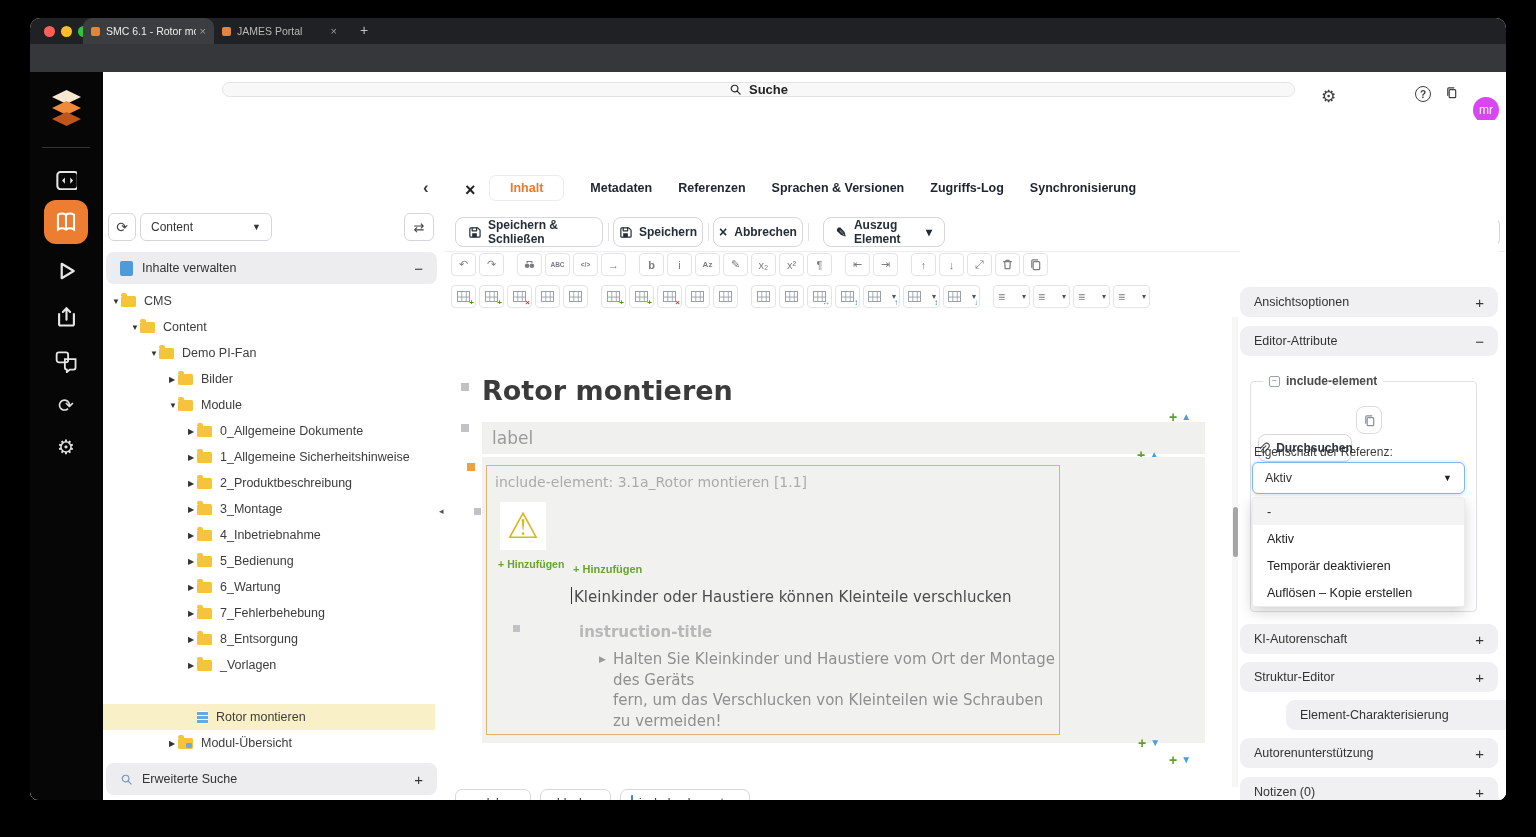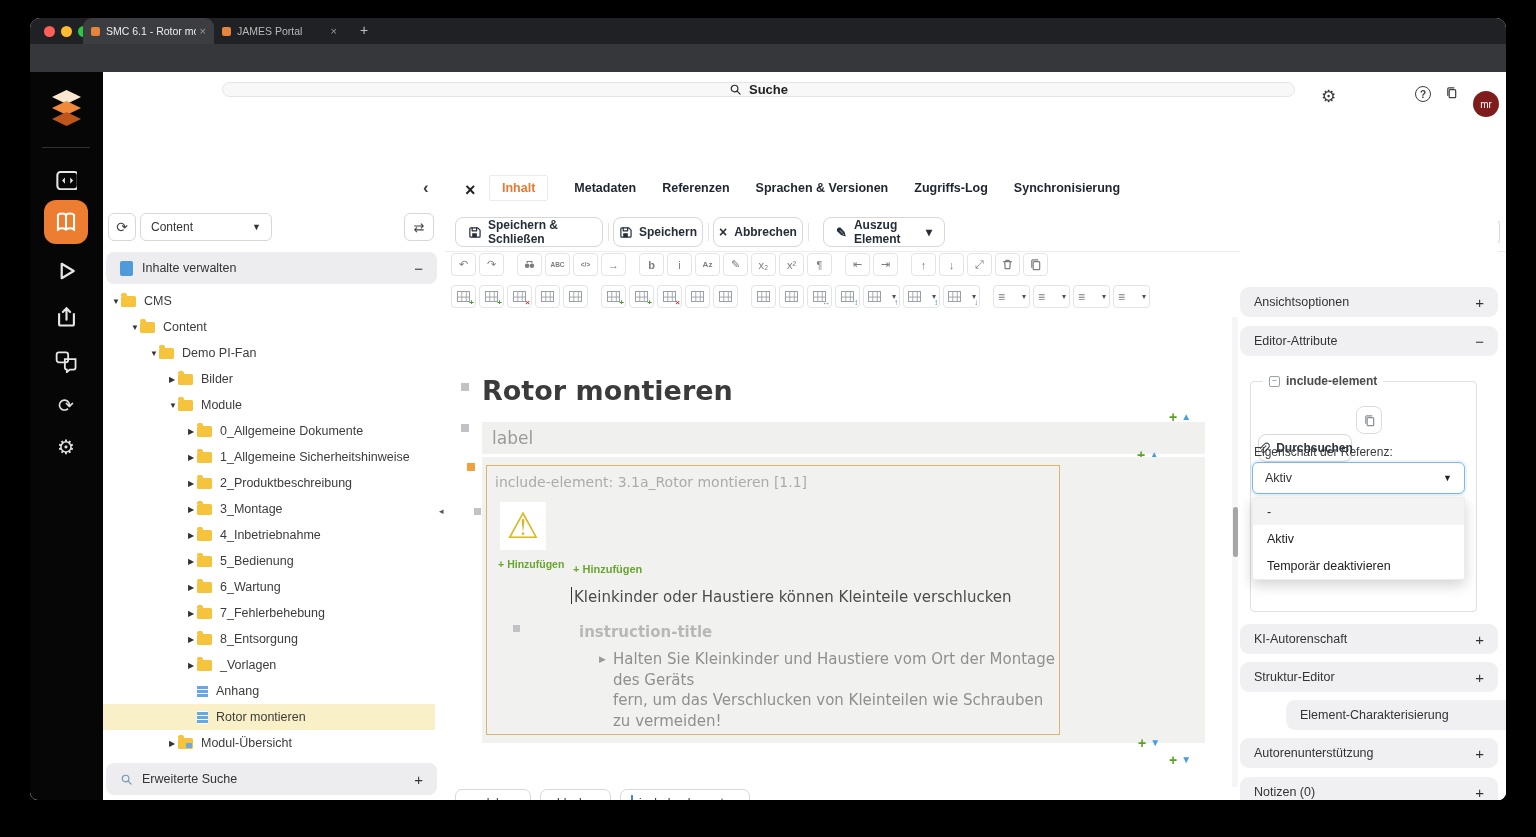--- a/index.html
+++ b/index.html
@@ -34,21 +34,21 @@
   .ricon{position:absolute;left:14px;width:44px;height:40px;display:flex;align-items:center;justify-content:center;color:#e6e6e6;}
   .ricon.active{background:#ed7d31;border-radius:12px;height:44px;}
   .gglyph{font-size:18px;color:#dedede;}
   
   .apphead{position:absolute;left:73px;top:0;width:1403px;height:48px;background:#fff;}
   .searchpill{position:absolute;left:119px;top:10px;width:1073px;height:15px;border:1px solid #e4e4e7;background:#f8f8f9;border-radius:14px;display:flex;align-items:center;justify-content:center;color:#333;gap:7px;}
   .searchpill .mag{color:#2e2e2e;}
   .sulab{font-size:13px;font-weight:700;color:#222;}
   .hico{position:absolute;top:14px;color:#3e3e40;}
   .helpc{width:16px;height:16px;border:1.4px solid #3e3e40;border-radius:50%;font-size:10px;display:flex;align-items:center;justify-content:center;font-weight:700;}
-  .avatar{position:absolute;left:1370px;top:19px;width:26px;height:26px;border-radius:50%;background:#7f1d1d;color:#fff;font-size:10px;display:flex;align-items:center;justify-content:center;}
+  .avatar{position:absolute;left:1370px;top:25px;width:26px;height:26px;border-radius:50%;background:#d946ef;color:#fff;font-size:12px;display:flex;align-items:center;justify-content:center;}
   
   .explorer{position:absolute;left:73px;top:48px;width:342px;height:680px;background:#fff;}
   .vline{position:absolute;left:415px;top:48px;width:1px;height:680px;background:#ececee;}
   .collapseL{position:absolute;left:320px;top:58px;font-size:17px;font-weight:700;color:#3c3c3c;}
   .xbtn{position:absolute;border:1px solid #d6d6db;border-radius:6px;background:#fff;display:flex;align-items:center;justify-content:center;color:#444;}
   .refreshb{left:5px;top:93px;width:28px;height:28px;font-size:14px;}
   .scopesel{position:absolute;left:37px;top:93px;width:132px;height:28px;border:1px solid #d6d6db;border-radius:6px;background:#fff;display:flex;align-items:center;padding:0 10px;font-size:12px;color:#333;}
   .scopesel .car{margin-left:auto;font-size:9px;color:#333;}
   .swapb{left:301px;top:93px;width:30px;height:28px;font-size:13px;}
   .secbar{position:absolute;left:3px;width:331px;height:32px;background:#ededf0;border-radius:8px;display:flex;align-items:center;padding:12px 14px;gap:9px;}
@@ -64,21 +64,21 @@
   .fold.link:after{content:"";position:absolute;right:1px;bottom:1px;width:6px;height:5px;background:#6fa8dc;border-radius:1px;}
   .docico{width:11px;height:13px;background:#64a9e6;border-radius:1.5px;flex:none;margin-right:8px;background-image:linear-gradient(#fff 1px,transparent 1px);background-size:100% 4px;background-position:0 4px;}
   .tlabel{font-size:12.5px;color:#3c3c3c;white-space:nowrap;}
   .suche-b{top:643px;}
   .bluemag{color:#7a96b8;}
   
   .main{position:absolute;left:415px;top:48px;width:1061px;height:680px;background:#fff;}
   .etclose{position:absolute;left:20px;top:60px;font-size:18px;font-weight:700;color:#222;}
   .etabs{position:absolute;left:44px;top:55px;display:flex;align-items:center;gap:26px;}
   .etab{font-size:12.5px;font-weight:700;color:#1e2430;white-space:nowrap;}
-  .etab.active{color:#e87a33;border:1px solid #ebebee;border-radius:2px;padding:5px 12px;background:#fff;}
+  .etab.active{color:#e87a33;border:1px solid #ebebee;border-radius:7px;padding:5px 20px;background:#fff;}
   .badge{position:absolute;left:948px;top:62px;display:flex;align-items:center;gap:6px;}
   .badge .blab{font-size:12px;color:#3a3a3a;white-space:nowrap;}
   .actions{position:absolute;left:0;top:92px;width:1061px;height:40px;border-bottom:1px solid #ededef;}
   .abtn{position:absolute;top:5px;height:30px;border:1px solid #d6d6dc;border-radius:8px;background:#fff;display:flex;align-items:center;justify-content:center;gap:7px;font-size:12px;font-weight:700;color:#252e38;padding:12px 12px;}
   .asep{position:absolute;top:11px;width:1px;height:18px;background:#e3e3e6;}
   .flaggreen{color:#3f9b28;}
   .chevR{position:absolute;left:1042px;top:134px;font-size:18px;font-weight:700;color:#3c3c3c;}
   .tbar{position:absolute;left:6px;display:flex;align-items:center;gap:3px;}
   .tb1{top:133px;}.tb2{top:165px;}
   .tbox{position:relative;width:25px;height:23px;border:1px solid #e4e4e8;border-radius:4px;background:#fff;display:flex;align-items:center;justify-content:center;color:#7c7c82;}
@@ -368,25 +368,20 @@
             <div class="trow" style="top: 338px; padding-left: 85px;">
               <span class="tarrow">▶</span>
               <span class="fold"></span>
               <span class="tlabel">8_Entsorgung</span>
             </div>
             <div class="trow" style="top: 364px; padding-left: 85px;">
               <span class="tarrow">▶</span>
               <span class="fold"></span>
               <span class="tlabel">_Vorlagen</span>
             </div>
-            <div class="trow" style="top: 390px; padding-left: 85px;">
-              <span class="tarrow"></span>
-              <span class="docico"></span>
-              <span class="tlabel">Anhang</span>
-            </div>
             <div class="trow sel" style="top: 416px; padding-left: 85px;">
               <span class="tarrow"></span>
               <span class="docico"></span>
               <span class="tlabel">Rotor montieren</span>
             </div>
             <div class="trow" style="top: 442px; padding-left: 66px;">
               <span class="tarrow">▶</span>
               <span class="fold link"></span>
               <span class="tlabel">Modul-Übersicht</span>
             </div>
@@ -747,20 +742,21 @@
           </div>
         <div class="reflab">Eigenschaft der Referenz:</div>
         <div class="refsel">
           <span>Aktiv</span>
           <span class="car">▼</span>
         </div>
         <div class="ddpanel" id="ddpanel">
             <div class="opt hl">-</div>
             <div class="opt">Aktiv</div>
             <div class="opt">Temporär deaktivieren</div>
+            <div class="opt">Auflösen – Kopie erstellen</div>
           </div>
         <div id="accBottom">
             <div class="acc" style="top: 504px;">
               <span class="lab">KI-Autorenschaft</span>
               <span class="sign">+</span>
             </div>
             <div class="acc" style="top: 542px;">
               <span class="lab">Struktur-Editor</span>
               <span class="sign">+</span>
             </div>

